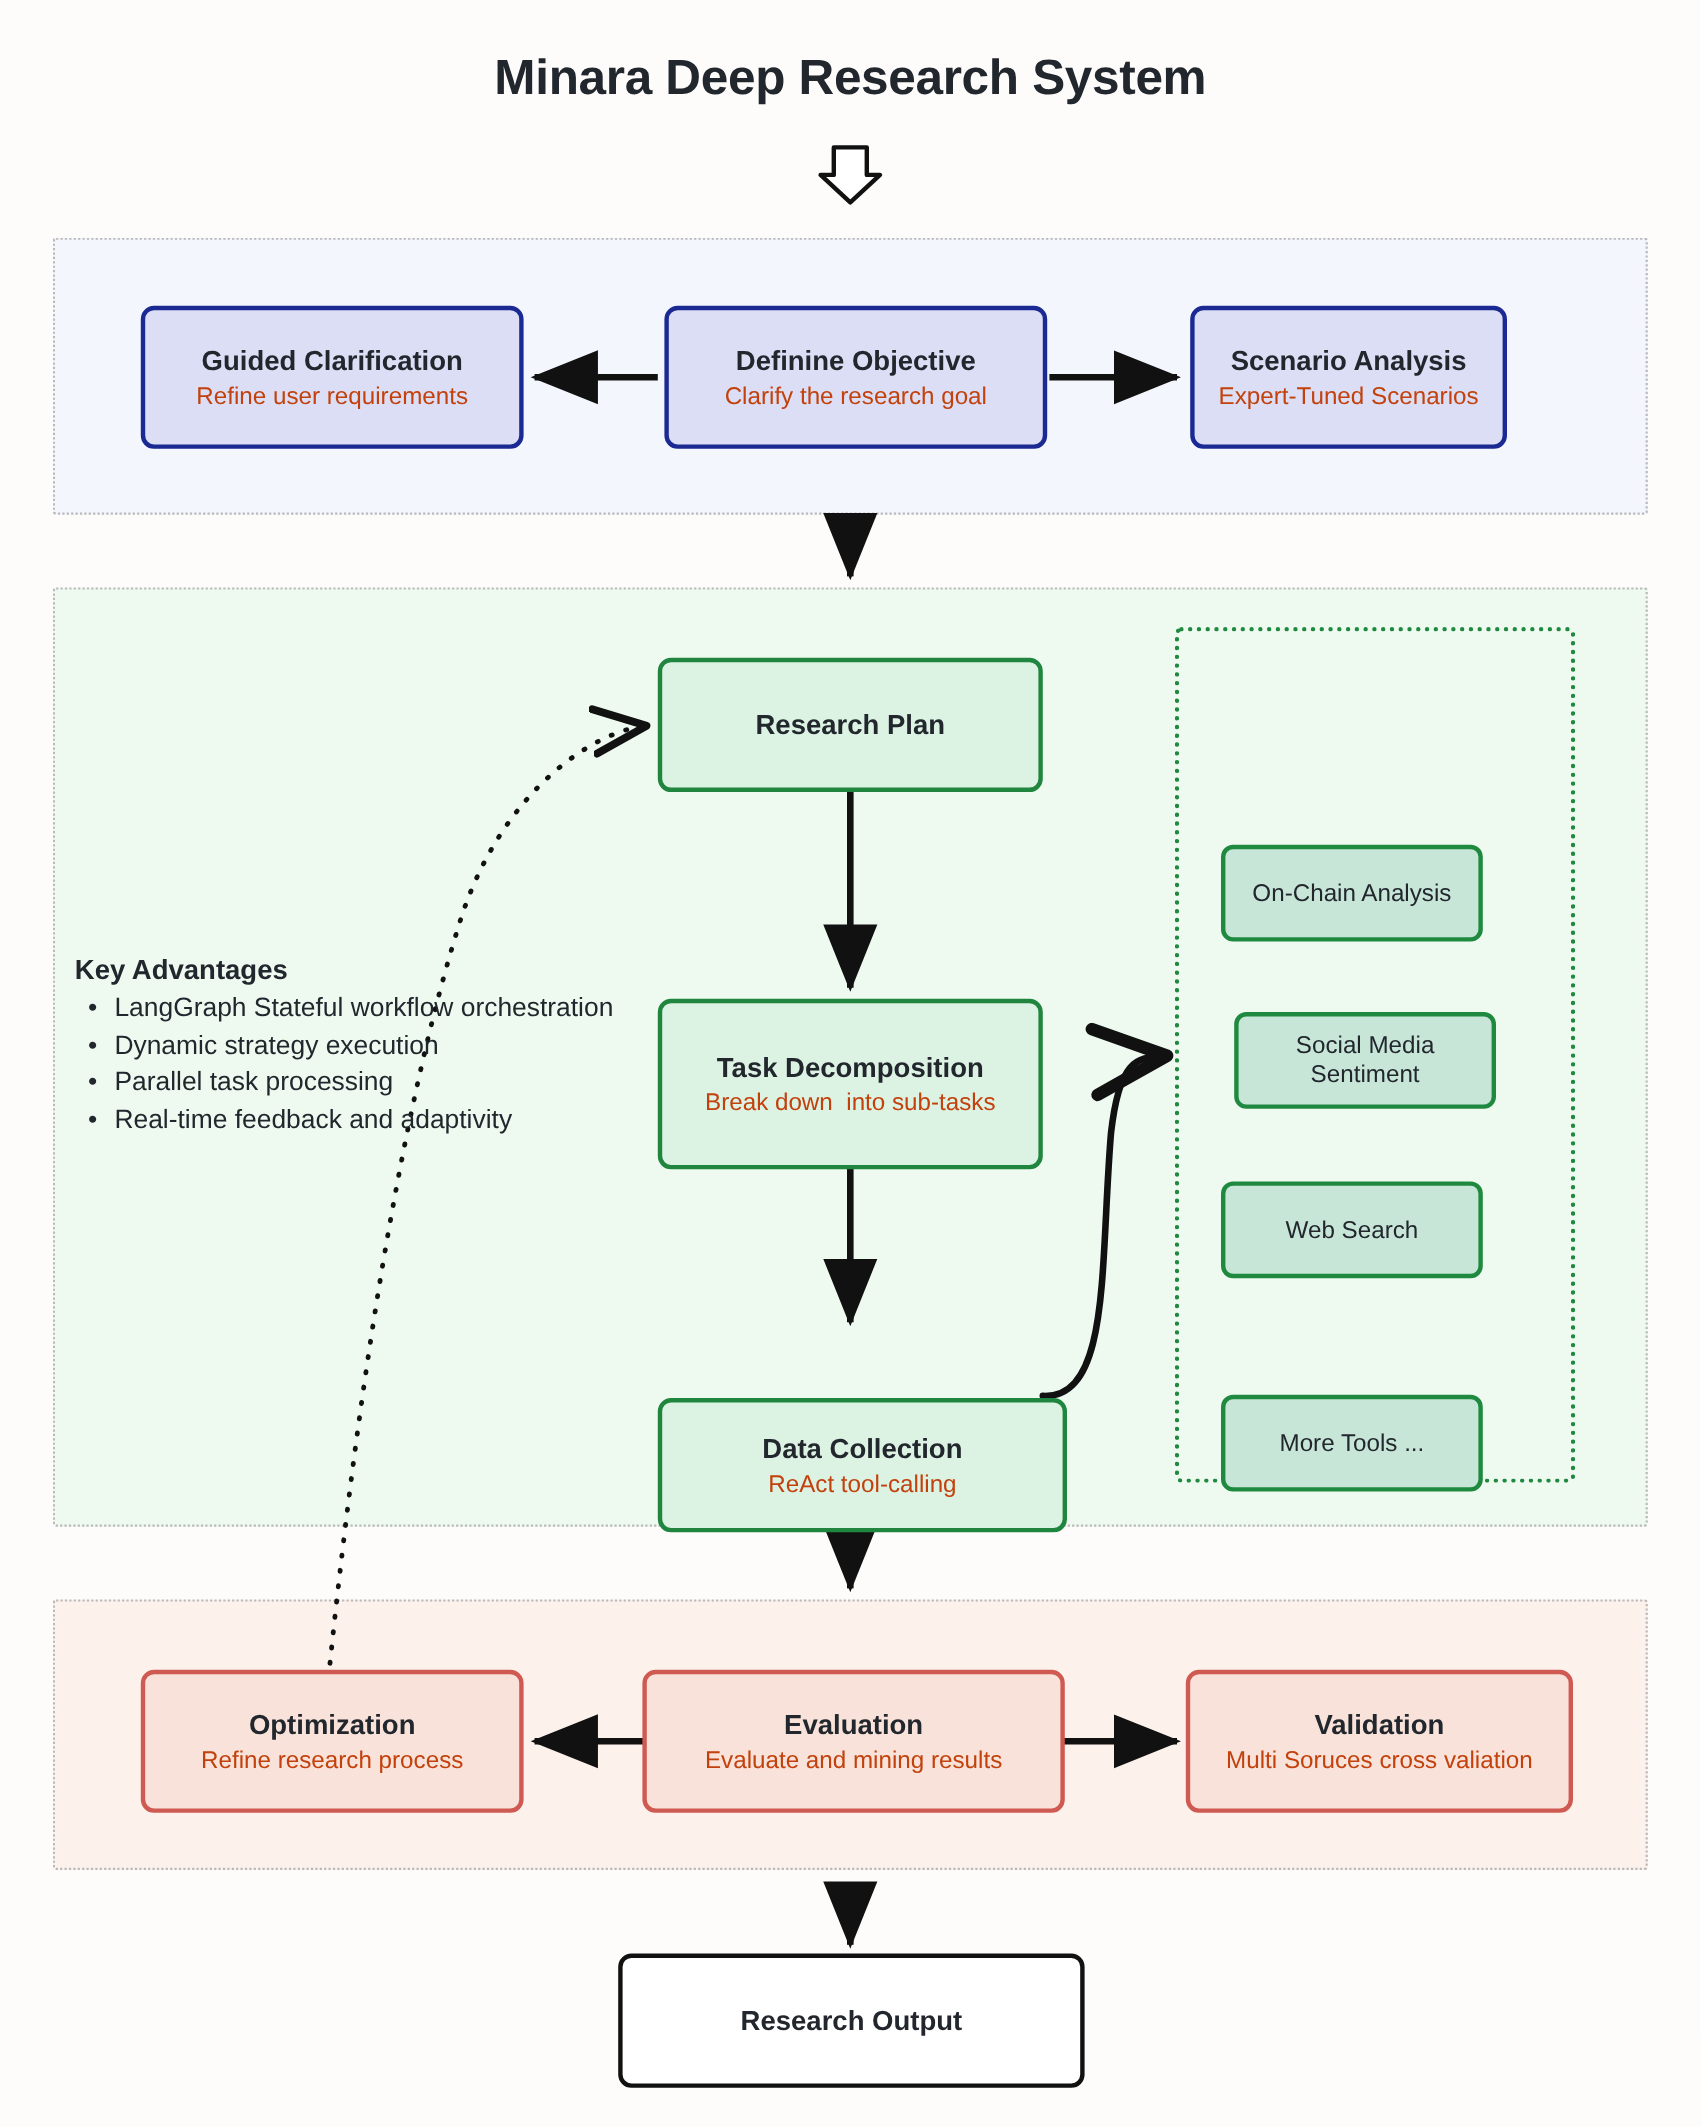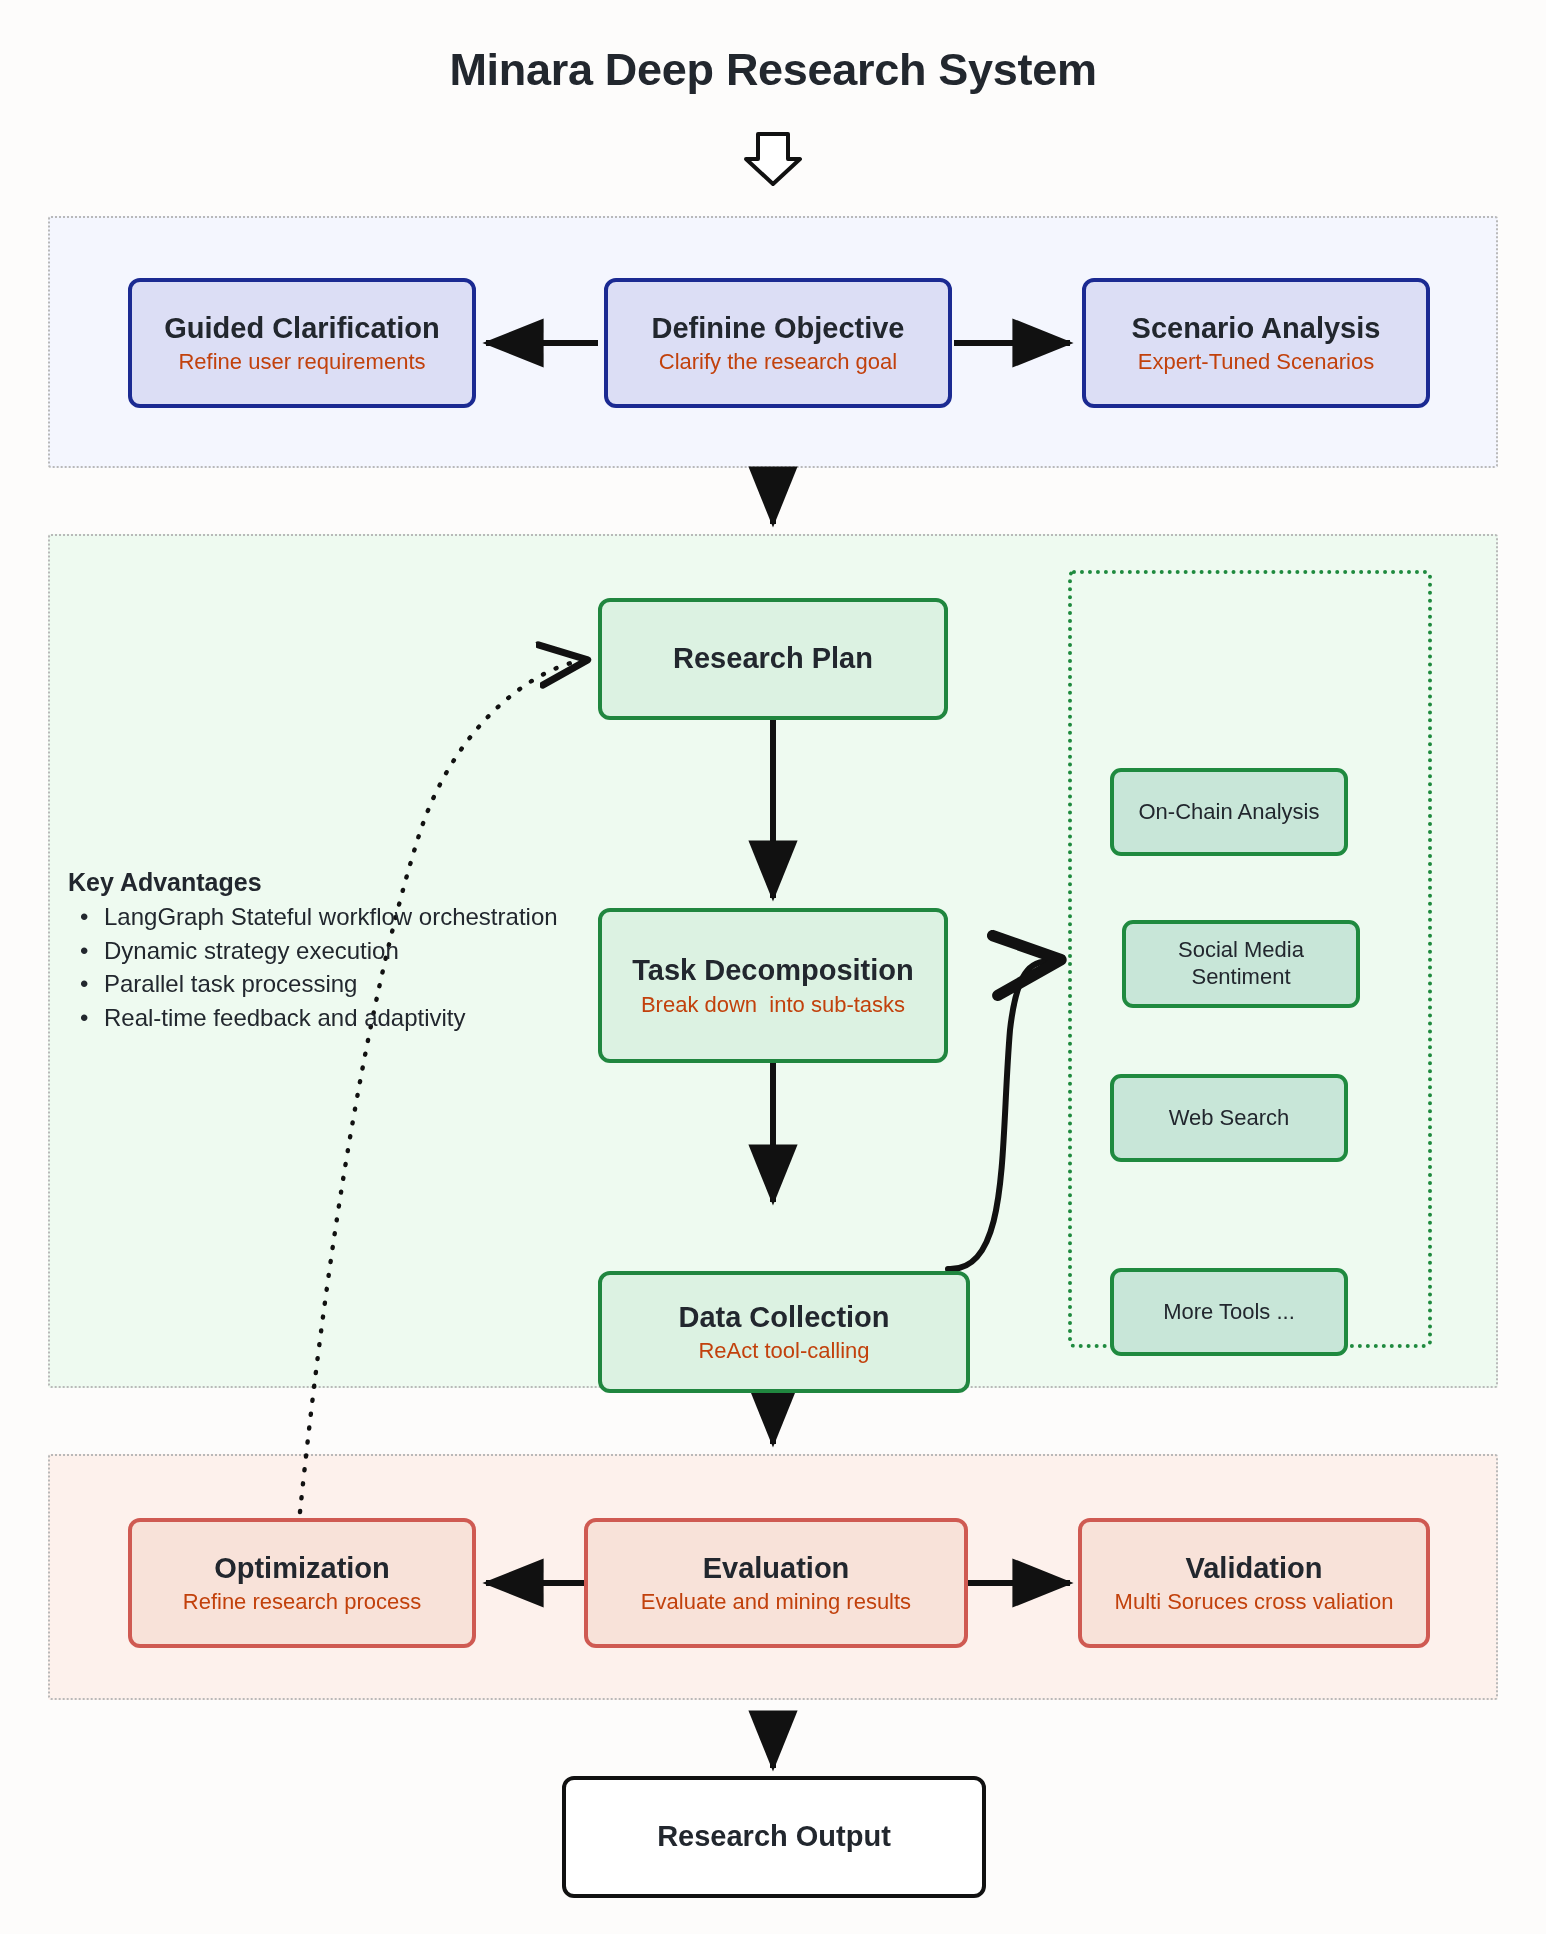--- a/index.html
+++ b/index.html
@@ -67,21 +67,21 @@
     box-sizing: border-box;
     display: flex;
     flex-direction: column;
     align-items: center;
     justify-content: center;
     text-align: center;
     border-radius: 12px;
     padding: 6px 10px;
   }
   .node .n-title {
-    font-size: 29px;
+    font-size: 25px;
     font-weight: bold;
     line-height: 1.22;
     color: #22272e;
     white-space: pre;
     text-align: center;
   }
   .node .n-sub {
     font-size: 22px;
     font-weight: normal;
     line-height: 1.24;
@@ -232,21 +232,21 @@
   <div class="node blue" style="left:128px; top:278px; width:348px; height:130px;">
     <div class="n-title">Guided Clarification</div>
     <div class="n-sub">Refine user requirements</div>
   </div>
 
   <div class="node blue" style="left:604px; top:278px; width:348px; height:130px;">
     <div class="n-title">Definine Objective</div>
     <div class="n-sub">Clarify the research goal</div>
   </div>
 
-  <div class="node blue" style="left:1082px; top:278px; width:348px; height:130px;">
+  <div class="node blue" style="left:1082px; top:278px; width:288px; height:130px;">
     <div class="n-title">Scenario Analysis</div>
     <div class="n-sub">Expert-Tuned Scenarios</div>
   </div>
 
   <div class="node green" style="left:598px; top:598px; width:350px; height:122px;">
     <div class="n-title">Research Plan</div>
   </div>
 
   <div class="node green" style="left:598px; top:908px; width:350px; height:155px;">
     <div class="n-title">Task Decomposition</div>

